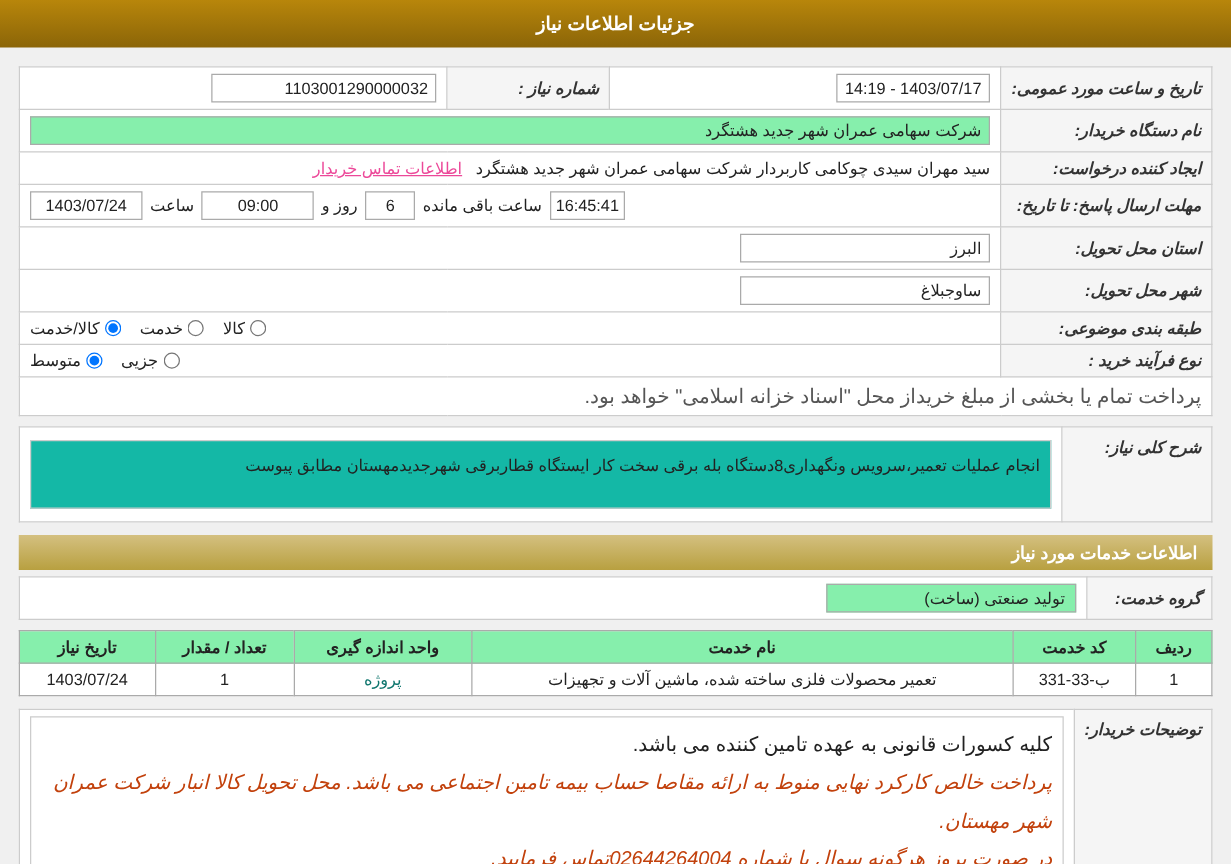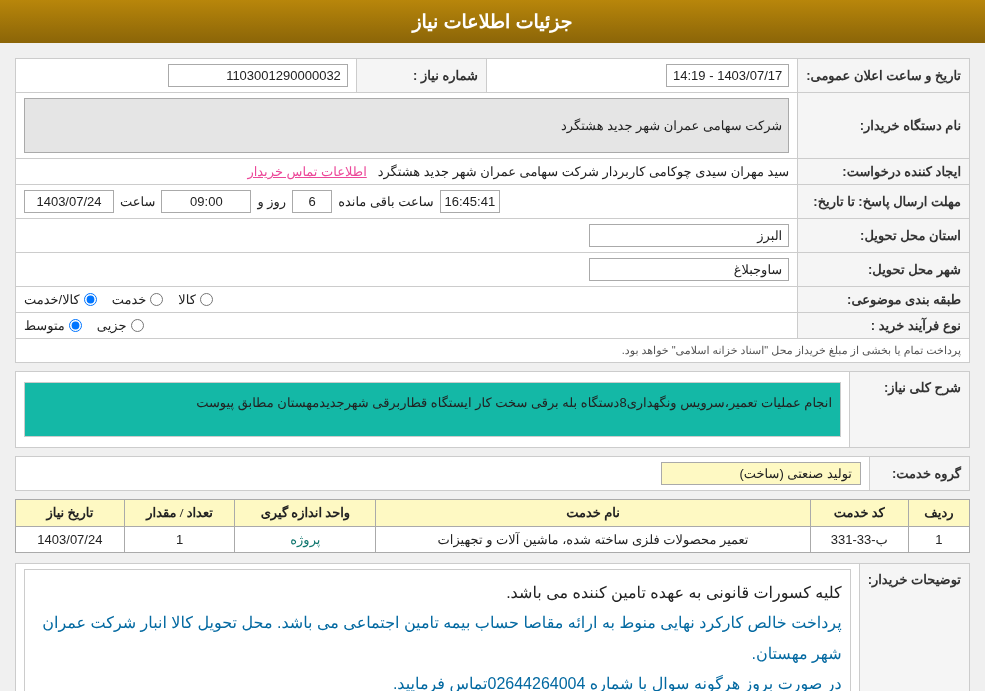--- a/index.html
+++ b/index.html
@@ -15,21 +15,21 @@
       margin: 0 auto;
       background: #f0f0f0;
       min-height: 691px;
       padding-bottom: 20px;
     }
     .header-bar {
       background: linear-gradient(to bottom, #b8860b, #8b6508);
       color: #fff;
       text-align: center;
       padding: 10px 0;
-      font-size: 19px;
+      font-size: 15px;
       font-weight: bold;
       margin-bottom: 10px;
     }
     .content-area {
       padding: 5px 15px;
     }
     .info-table {
       width: 100%;
       border-collapse: collapse;
       background: #fff;
@@ -40,37 +40,38 @@
       border: 1px solid #ccc;
       vertical-align: middle;
     }
     .label-cell {
       background: #f5f5f5;
       font-weight: bold;
       color: #333;
       white-space: nowrap;
       text-align: right;
       width: 130px;
+      font-style: italic;
     }
     .value-cell {
       text-align: right;
     }
     .input-like {
       background: #fff;
       border: 1px solid #aaa;
       padding: 3px 6px;
       display: inline-block;
       min-width: 120px;
       text-align: right;
     }
     .input-full {
       width: 100%;
-      background: #e5e5e5;
-      border: 1px solid #aaa;
-      padding: 19px 6px;
+      background: #86efac;
+      border: 1px solid #aaa;
+      padding: 3px 6px;
       display: block;
       text-align: right;
     }
     .blue-link {
       color: #ec4899;
       cursor: pointer;
       text-decoration: underline;
     }
     .section-title {
       background: linear-gradient(to bottom, #d4c080, #b8a040);
@@ -107,21 +108,21 @@
       display: flex;
       gap: 15px;
       align-items: center;
       justify-content: flex-end;
     }
     .radio-item {
       display: flex;
       gap: 4px;
     }
     .process-note {
-      font-size: 11px;
+      font-size: 16px;
       color: #555;
       padding: 4px 8px;
     }
     .description-box {
       background: #14b8a6;
       border: 1px solid #ccc;
       padding: 8px;
       margin: 5px 0;
       text-align: right;
       min-height: 55px;
@@ -129,42 +130,42 @@
     }
     .service-info-section {
       margin-bottom: 8px;
     }
     .service-table {
       width: 100%;
       border-collapse: collapse;
       background: #fff;
     }
     .service-table th {
-      background: #fef9c3;
+      background: #86efac;
       border: 1px solid #aaa;
       padding: 5px 8px;
       text-align: center;
       font-weight: bold;
-      font-family: Liberation Serif, serif;
     }
     .service-table td {
       border: 1px solid #aaa;
       padding: 5px 8px;
       text-align: center;
     }
     .buyer-notes {
       background: #fff;
       border: 1px solid #ccc;
       padding: 8px;
       text-align: right;
       line-height: 1.9;
       font-size: 16px;
     }
     .orange-text {
-      color: #0369a1;
+      color: #c2410c;
+      font-style: italic;
     }
     .button-row {
       text-align: center;
       margin-top: 12px;
       display: flex;
       gap: 10px;
       justify-content: center;
     }
     .btn-print {
       background: #e8e8e8;
@@ -177,42 +178,42 @@
     .btn-back {
       background: #e8e8e8;
       border: 1px solid #888;
       padding: 6px 24px;
       cursor: pointer;
       font-family: Tahoma, Arial, sans-serif;
       font-size: 13px;
     }
     .group-value-box {
       border: 1px solid #aaa;
-      background: #fef9c3;
+      background: #86efac;
       padding: 3px 8px;
       min-width: 200px;
       display: inline-block;
       text-align: right;
     }
   </style>
 </head>
 <body>
 
 <div class="page-wrapper">
   <div class="header-bar">
     <span>جزئیات اطلاعات نیاز</span>
   </div>
 
   <div class="content-area">
 
     <table class="info-table">
 
       <tbody>
           <tr>
-        <td class="label-cell">تاریخ و ساعت اعلان عمومی:</td>
+        <td class="label-cell">تاریخ و ساعت مورد عمومی:</td>
         <td class="value-cell" style="min-width:180px;">
           <div class="input-like">1403/07/17 - 14:19</div>
         </td>
         <td class="label-cell">شماره نیاز :</td>
         <td class="value-cell">
           <div class="input-like" style="min-width:180px;">1103001290000032</div>
         </td>
       </tr>
 
       <tr>
@@ -306,20 +307,21 @@
       <tbody>
           <tr>
         <td class="label-cell" style="width:120px; vertical-align:top; padding-top:8px;">شرح کلی نیاز:</td>
         <td class="value-cell">
           <div class="description-box">انجام عملیات تعمیر،سرویس ونگهداری8دستگاه بله برقی سخت کار ایستگاه قطاربرقی شهرجدیدمهستان مطابق پیوست</div>
         </td>
       </tr>
     </tbody>
       </table>
 
+    <div class="section-title">اطلاعات خدمات مورد نیاز</div>
 
     <table class="info-table service-info-section">
       <tbody>
           <tr>
         <td class="label-cell" style="width:100px;">گروه خدمت:</td>
         <td class="value-cell">
           <div class="group-value-box">تولید صنعتی (ساخت)</div>
         </td>
       </tr>
     </tbody>

